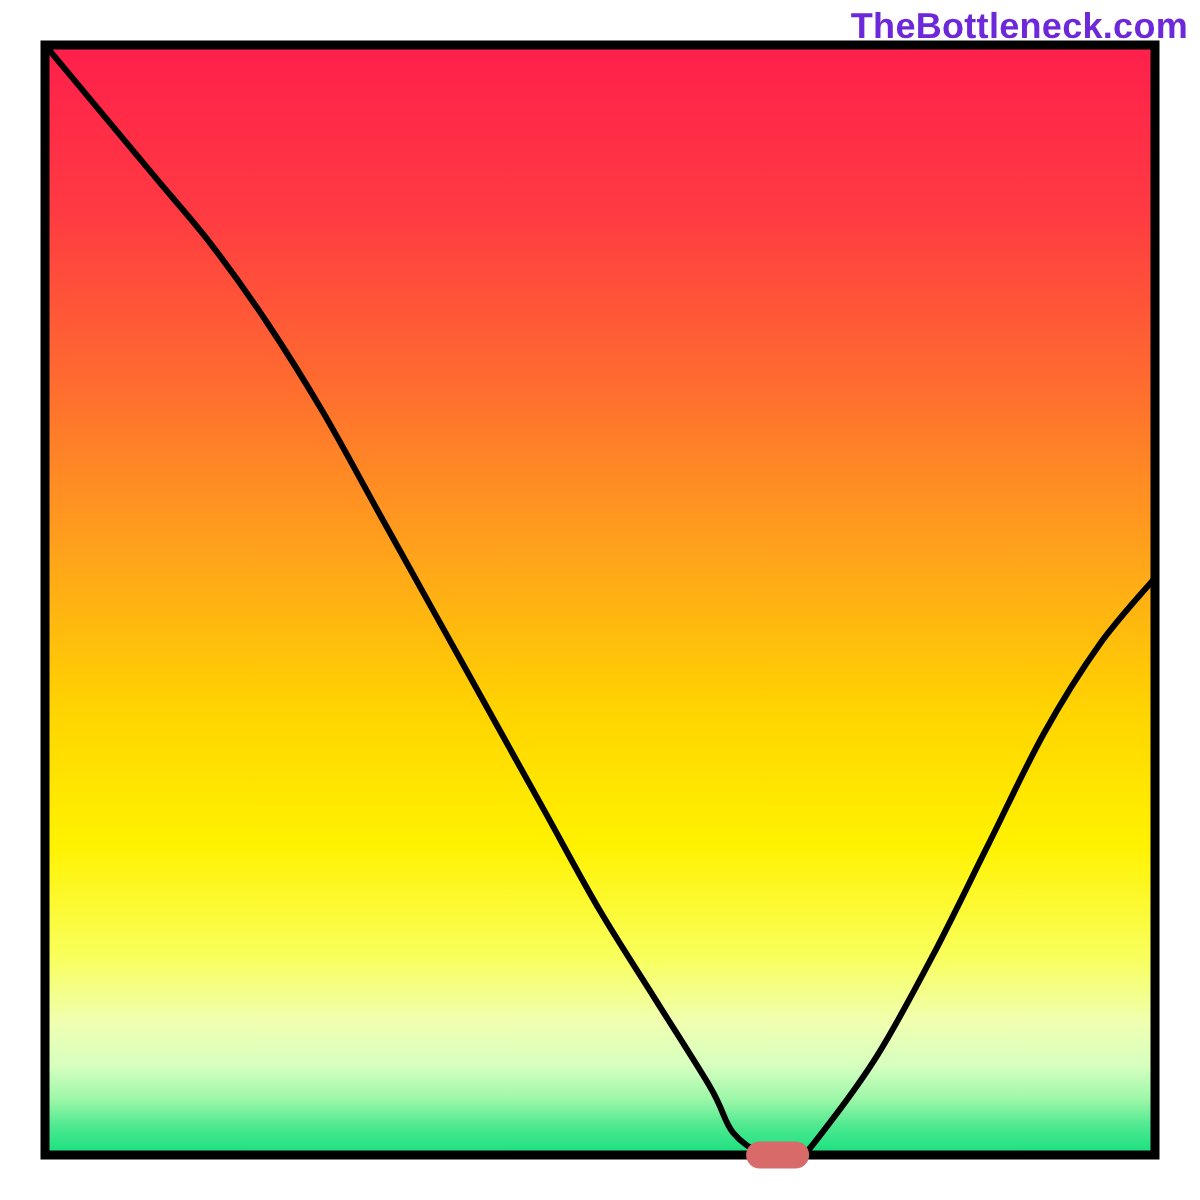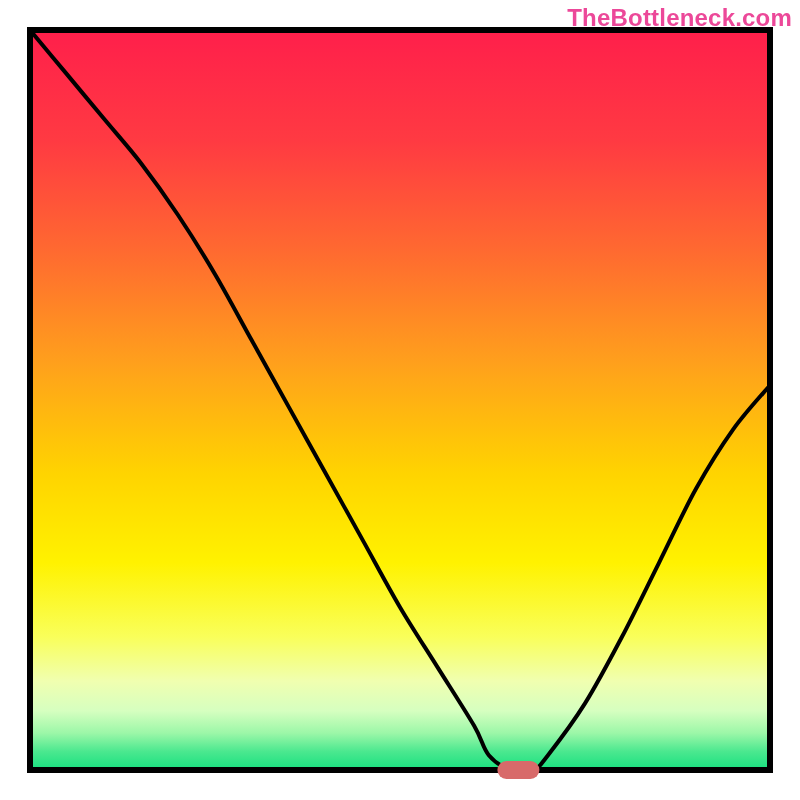--- a/index.html
+++ b/index.html
@@ -14,21 +14,21 @@
     position: relative;
     width: 800px;
     height: 800px;
   }
   .watermark {
     position: absolute;
     top: 4px;
     right: 8px;
     font-size: 24px;
     font-weight: 600;
-    color: #ec4899;
+    color: #6d28d9;
     letter-spacing: 0.2px;
   }
   svg {
     display: block;
   }
 </style>
 </head>
 <body>
 
 <div class="container">

